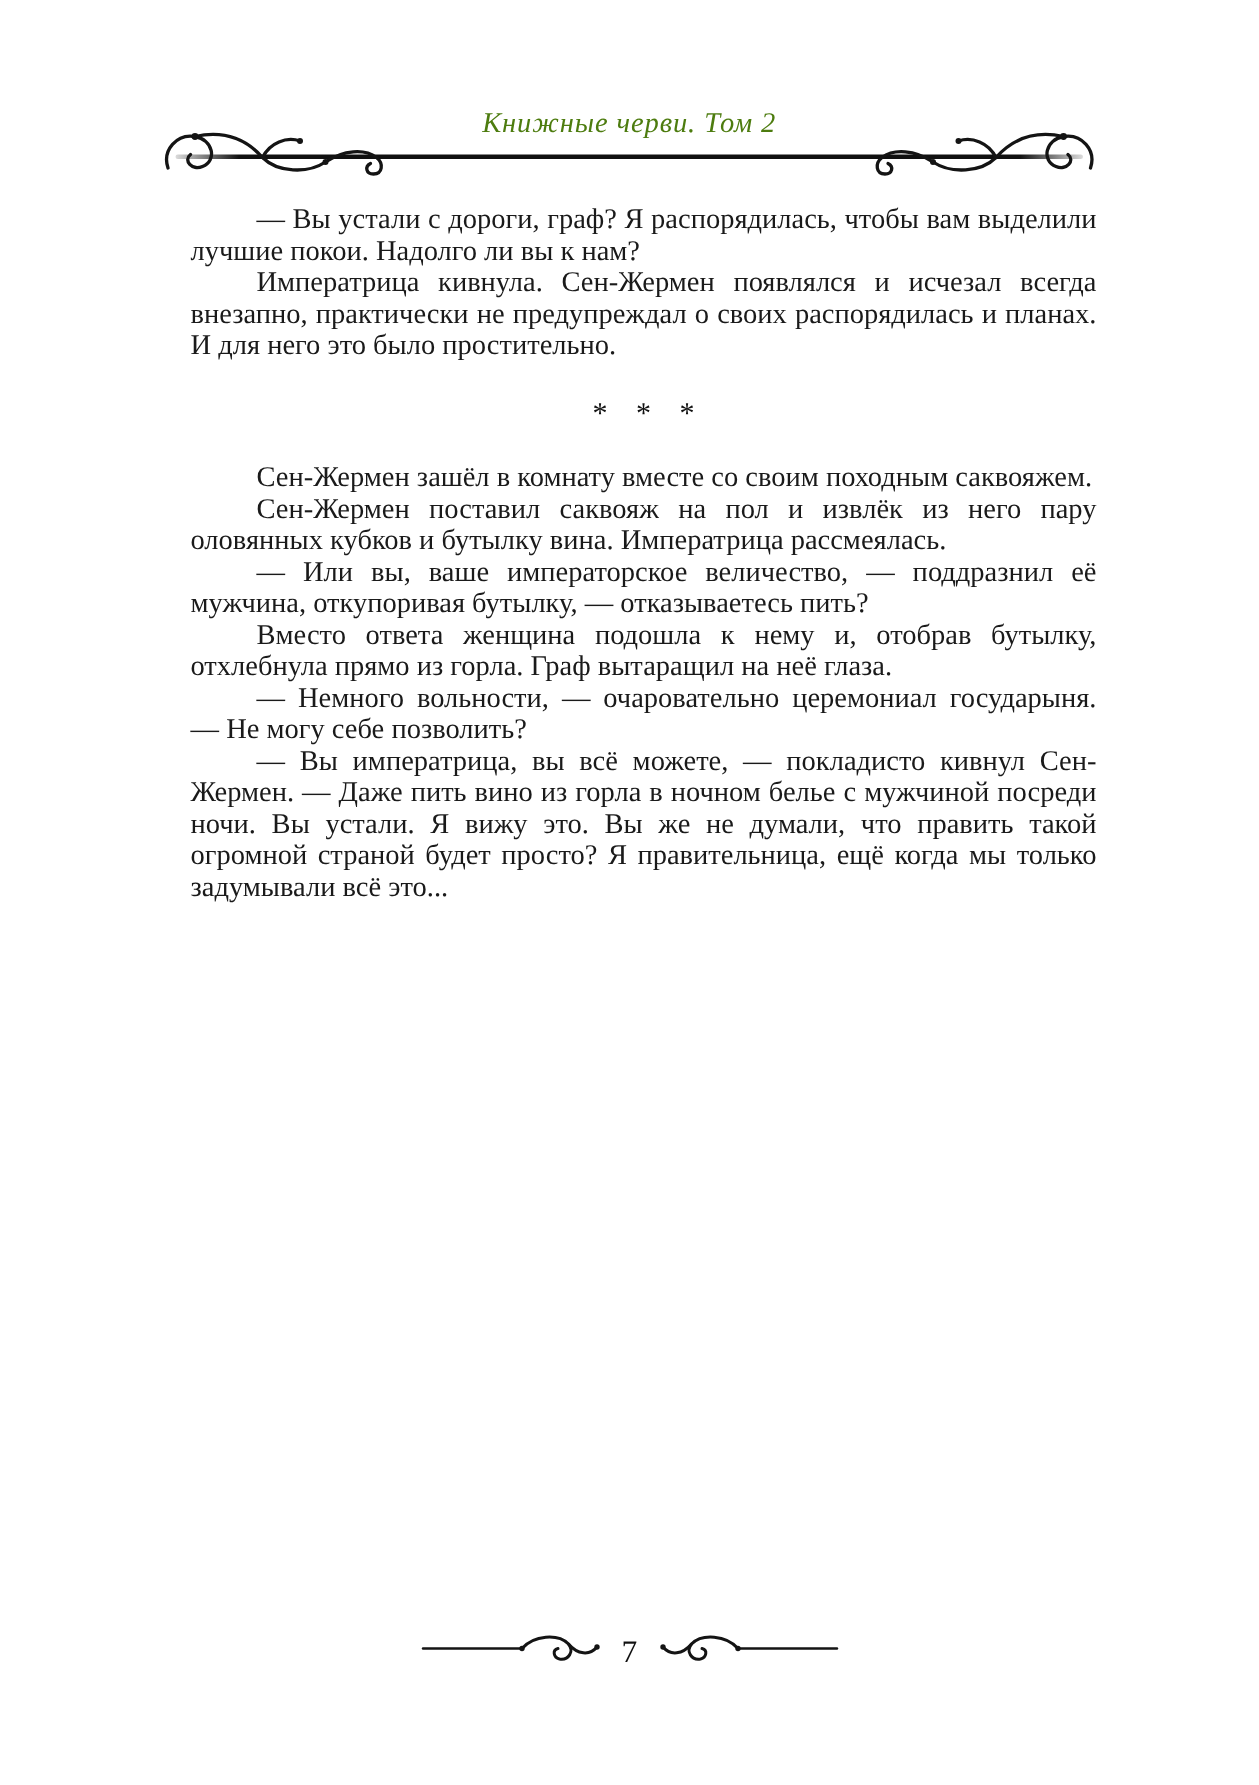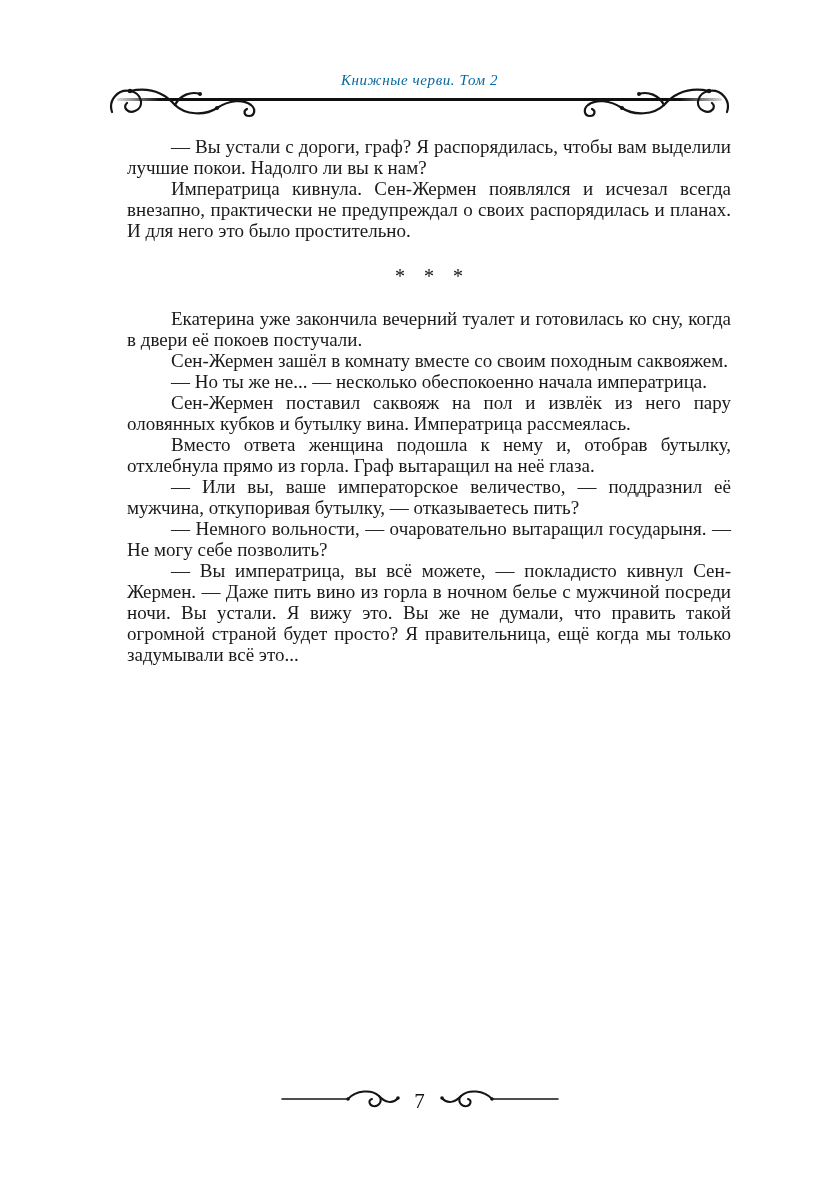--- a/index.html
+++ b/index.html
@@ -17,23 +17,23 @@
   
   .header {
     position: absolute;
     top: 72px;
     left: 117px;
     width: 605px;
   }
   .header-title {
     text-align: center;
     font-style: italic;
-    font-size: 15px;
+    font-size: 19px;
     letter-spacing: 0.6px;
-    color: #0369a1;
+    color: #4d7c0f;
     padding-bottom: 9px;
     position: relative;
     z-index: 2;
   }
   .header-rule {
     height: 3px;
     background: linear-gradient(to right, rgba(16,16,16,0.15), #101010 7%, #101010 93%, rgba(16,16,16,0.15));
     border-radius: 2px;
   }
   .flourish { position: absolute; z-index: 3; }
@@ -119,27 +119,25 @@
         </g>
       </svg>
     </span>
     <div class="header-rule"></div>
   </div>
 
   <div class="body-text">
     <p>— Вы устали с дороги, граф? Я распорядилась, чтобы вам выделили лучшие покои. Надолго ли вы к нам?</p>
     <p>Императрица кивнула. Сен-Жермен появлялся и исчезал всегда внезапно, практически не предупреждал о своих распорядилась и планах. И для него это было простительно.</p>
     <div class="divider">* * *</div>
-    <p>Екатерина уже закончила вечерний туалет и готовилась ко сну, когда в двери её покоев постучали.</p>
     <p>Сен-Жермен зашёл в комнату вместе со своим походным саквояжем.</p>
-    <p>— Но ты же не... — несколько обеспокоенно начала императрица.</p>
     <p>Сен-Жермен поставил саквояж на пол и извлёк из него пару оловянных кубков и бутылку вина. Императрица рассмеялась.</p>
+    <p>— Или вы, ваше императорское величество, — поддразнил её мужчина, откупоривая бутылку, — отказываетесь пить?</p>
     <p>Вместо ответа женщина подошла к нему и, отобрав бутылку, отхлебнула прямо из горла. Граф вытаращил на неё глаза.</p>
-    <p>— Или вы, ваше императорское величество, — поддразнил её мужчина, откупоривая бутылку, — отказываетесь пить?</p>
-    <p>— Немного вольности, — очаровательно вытаращил государыня. — Не могу себе позволить?</p>
+    <p>— Немного вольности, — очаровательно церемониал государыня. — Не могу себе позволить?</p>
     <p>— Вы императрица, вы всё можете, — покладисто кивнул Сен-Жермен. — Даже пить вино из горла в ночном белье с мужчиной посреди ночи. Вы устали. Я вижу это. Вы же не думали, что править такой огромной страной будет просто? Я правительница, ещё когда мы только задумывали всё это...</p>
   </div>
 
   <div class="footer">
     <span>
       <svg width="120" height="26" viewBox="0 0 120 26" aria-hidden="true">
         <g fill="none" stroke="#141414" stroke-linecap="round">
           <path d="M2,13 L68,13" stroke-width="1.6"></path>
           <path d="M68,13 C76,4 92,3 99,10 C103,15 99,21 93,20 C89,19 88,14 92,13" stroke-width="2"></path>
           <path d="M99,10 C105,17 113,18 118,12" stroke-width="2"></path>

